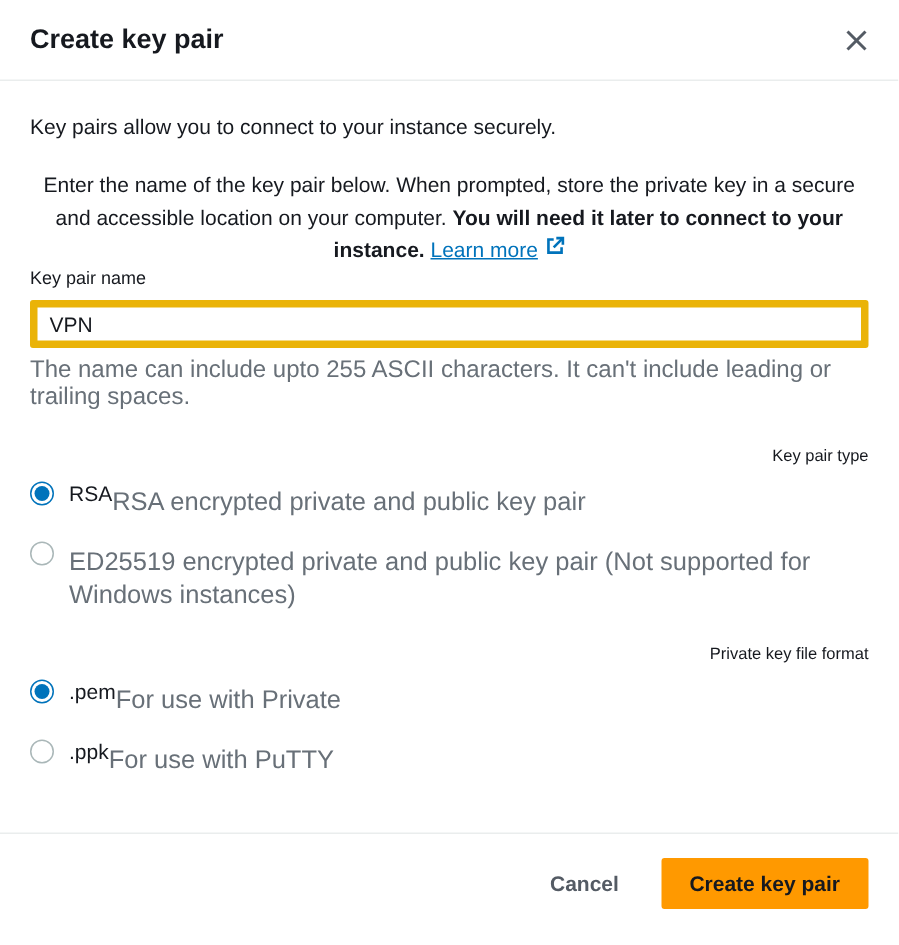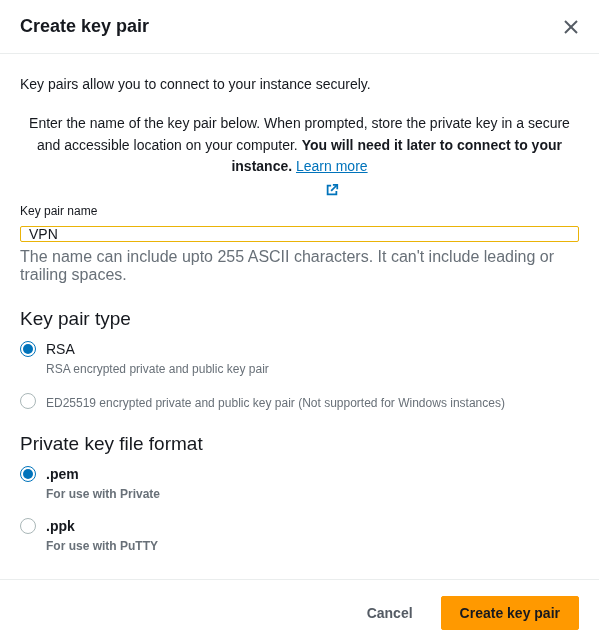--- a/index.html
+++ b/index.html
@@ -57,52 +57,52 @@
     .desc .bold {
       font-weight: 700;
     }
     .learn-more {
       color: #0073bb;
       text-decoration: underline;
       cursor: pointer;
       display: inline-flex;
       align-items: center;
       gap: 4px;
-      flex-direction: column;
     }
     .external-icon svg {
       stroke: #0073bb;
       fill: none;
       stroke-width: 2;
     }
     .field-label {
       font-size: 12px;
       color: #16191f;
       margin-bottom: 8px;
       display: block;
     }
     .text-input {
       width: 100%;
       padding: 6px 8px;
-      border: 1px solid #eab308;
+      border: 5px solid #eab308;
       border-radius: 2px;
       font-size: 14px;
       color: #16191f;
-      height: 16px;
+      height: 32px;
     }
     .helper {
       font-size: 16px;
       color: #687078;
       margin-top: 6px;
       margin-bottom: 24px;
     }
     .section-label {
-      font-size: 19px;
+      font-size: 11px;
       color: #16191f;
       margin-bottom: 10px;
+      text-align: right;
     }
     .radio-group {
       margin-bottom: 22px;
     }
     .radio-item {
       display: flex;
       align-items: flex-start;
       margin-bottom: 14px;
       cursor: pointer;
     }
@@ -125,29 +125,29 @@
     }
     .radio-circle.selected::after {
       content: "";
       width: 10px;
       height: 10px;
       background: #0073bb;
       border-radius: 50%;
     }
     .radio-text {
       display: flex;
-      flex-direction: column;
+      flex-direction: row;
     }
     .radio-label {
       font-size: 14px;
       color: #16191f;
       line-height: 1.3;
     }
     .radio-desc {
-      font-size: 12px;
+      font-size: 17px;
       color: #687078;
       margin-top: 4px;
       line-height: 1.3;
     }
     .footer {
       border-top: 1px solid #eaeded;
       padding: 16px 20px;
       display: flex;
       justify-content: flex-end;
       gap: 10px;
@@ -218,21 +218,21 @@
       </div>
       <div class="radio-item">
         <div class="radio-circle"></div>
         <div class="radio-text">
           <span class="radio-desc">ED25519 encrypted private and public key pair (Not supported for Windows instances)</span>
         </div>
       </div>
     </div>
 
     <div class="section-label">Private key file format</div>
-    <div class="radio-group" style="margin-bottom:4px;font-weight:bold;">
+    <div class="radio-group" style="margin-bottom:16px;">
       <div class="radio-item">
         <div class="radio-circle selected"></div>
         <div class="radio-text">
           <span class="radio-label">.pem</span>
           <span class="radio-desc">For use with Private</span>
         </div>
       </div>
       <div class="radio-item" style="margin-bottom:0;">
         <div class="radio-circle"></div>
         <div class="radio-text">

